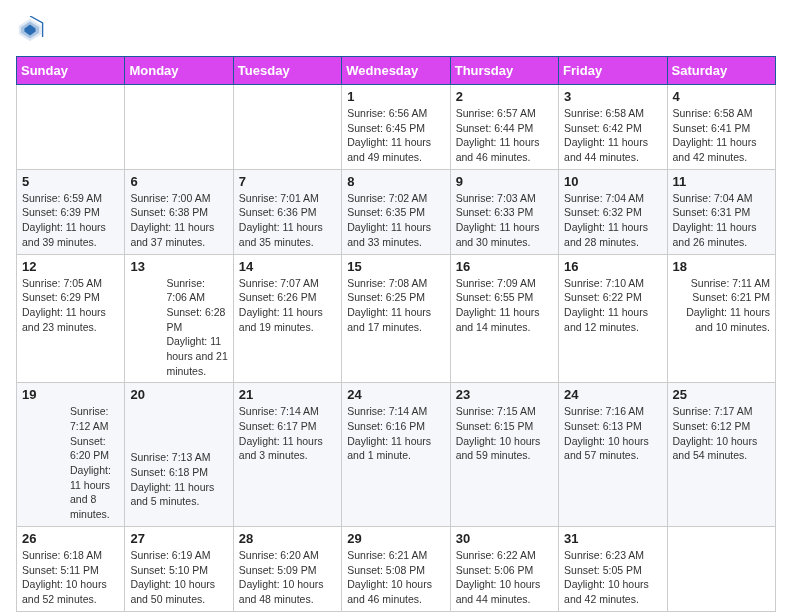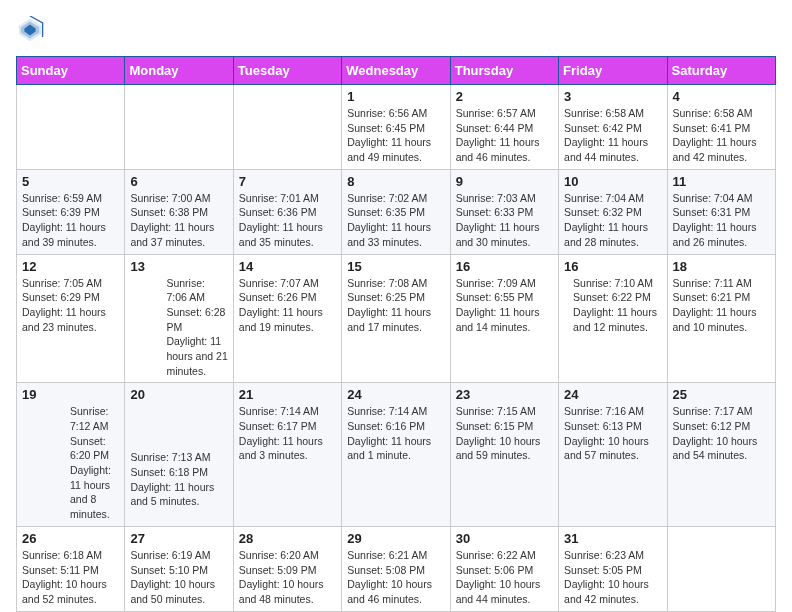--- a/index.html
+++ b/index.html
@@ -198,27 +198,27 @@
 Daylight: 11 hours and 17 minutes.</div>
         </td>
         <td>
           <div class="day-num">16</div>
           <div class="day-info" style="white-space: pre-line;">Sunrise: 7:09 AM
 Sunset: 6:55 PM
 Daylight: 11 hours and 14 minutes.</div>
         </td>
         <td>
           <div class="day-num">16</div>
-          <div class="day-info" style="white-space: pre-line; margin-left: 9px;">Sunrise: 7:10 AM
+          <div class="day-info" style="white-space: pre-line;">Sunrise: 7:10 AM
 Sunset: 6:22 PM
 Daylight: 11 hours and 12 minutes.</div>
         </td>
         <td>
           <div class="day-num">18</div>
-          <div class="day-info" style="white-space: pre-line;">Sunrise: 7:11 AM
+          <div class="day-info" style="white-space: pre-line; text-align: right;">Sunrise: 7:11 AM
 Sunset: 6:21 PM
 Daylight: 11 hours and 10 minutes.</div>
         </td>
       </tr>
       <tr>
         <td>
           <div class="day-num">19</div>
           <div class="day-info" style="white-space: pre-line; margin-left: 48px;">Sunrise: 7:12 AM
 Sunset: 6:20 PM
 Daylight: 11 hours and 8 minutes.</div>

